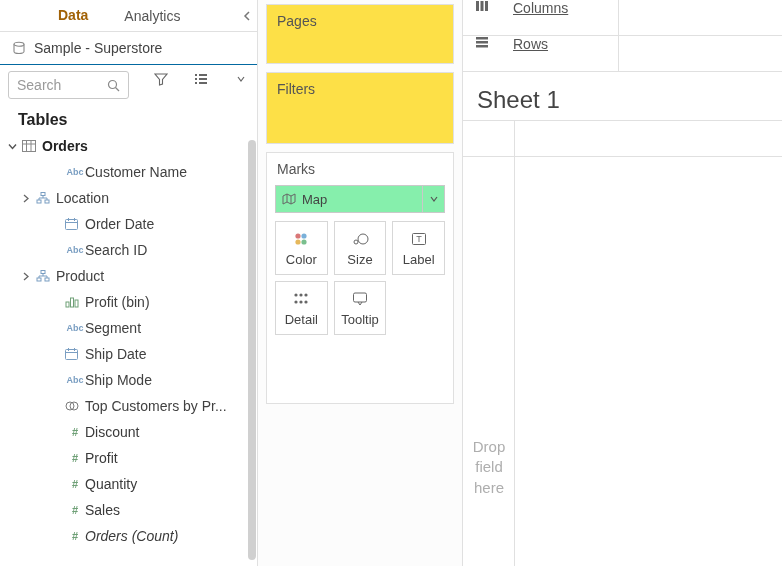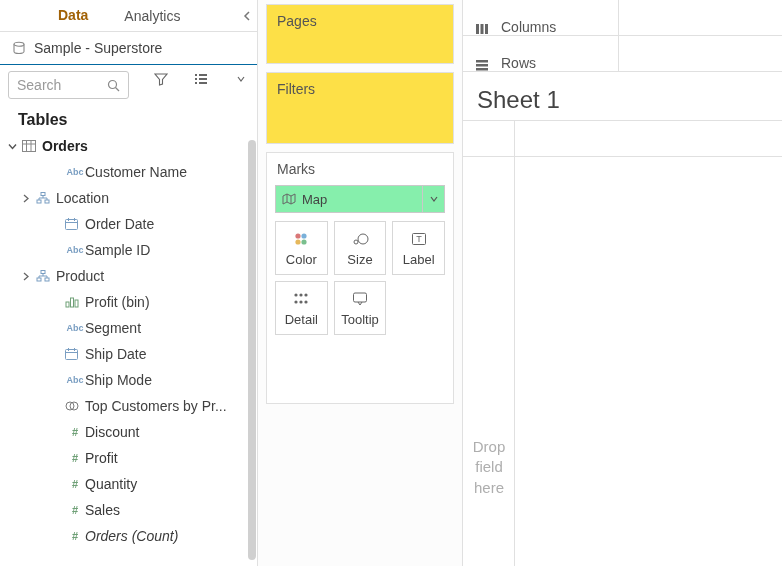--- a/index.html
+++ b/index.html
@@ -201,27 +201,28 @@
   }
   .shelf-row {
     display:flex;
     align-items:center;
     border-bottom:1px solid #e0e0e0;
     height:36px;
   }
   .shelf-label {
     width:156px;
     display:flex;
-    align-items:flex-end;
-    gap:12px;
+    align-items:flex-start;
+    gap:24px;
     padding: 0 12px;
     font-size:14px;
     color:#555;
     border-right:1px solid #e0e0e0;
     height:100%;
+    text-decoration:underline;
   }
   .shelf-drop {
     flex:1;
     height:100%;
   }
   .sheet-title {
     padding: 14px 14px 6px 14px;
     font-size: 24px;
     font-weight: 400;
     color:#444;
@@ -373,21 +374,21 @@
               <line x1="0.5" y1="4.5" x2="12.5" y2="4.5" stroke="#7a9ec2"></line>
               <line x1="3.5" y1="0" x2="3.5" y2="3" stroke="#7a9ec2"></line>
               <line x1="9.5" y1="0" x2="9.5" y2="3" stroke="#7a9ec2"></line>
             </svg>
         </span>
         <span class="tree-label">Order Date</span>
       </div>
 
       <div class="tree-row indent-2">
         <span class="tree-icon ico-abc">Abc</span>
-        <span class="tree-label">Sample ID</span>
+        <span class="tree-label">Search ID</span>
       </div>
 
       <div class="tree-row indent-1">
         <span class="tree-toggle">
           <svg width="8" height="9" viewBox="0 0 8 9">
               <path d="M2 1 L6 4.5 L2 8" stroke="#666" stroke-width="1.3" fill="none"></path>
             </svg>
         </span>
         <span class="tree-icon ico-hier">
           <svg width="14" height="12" viewBox="0 0 14 12">

